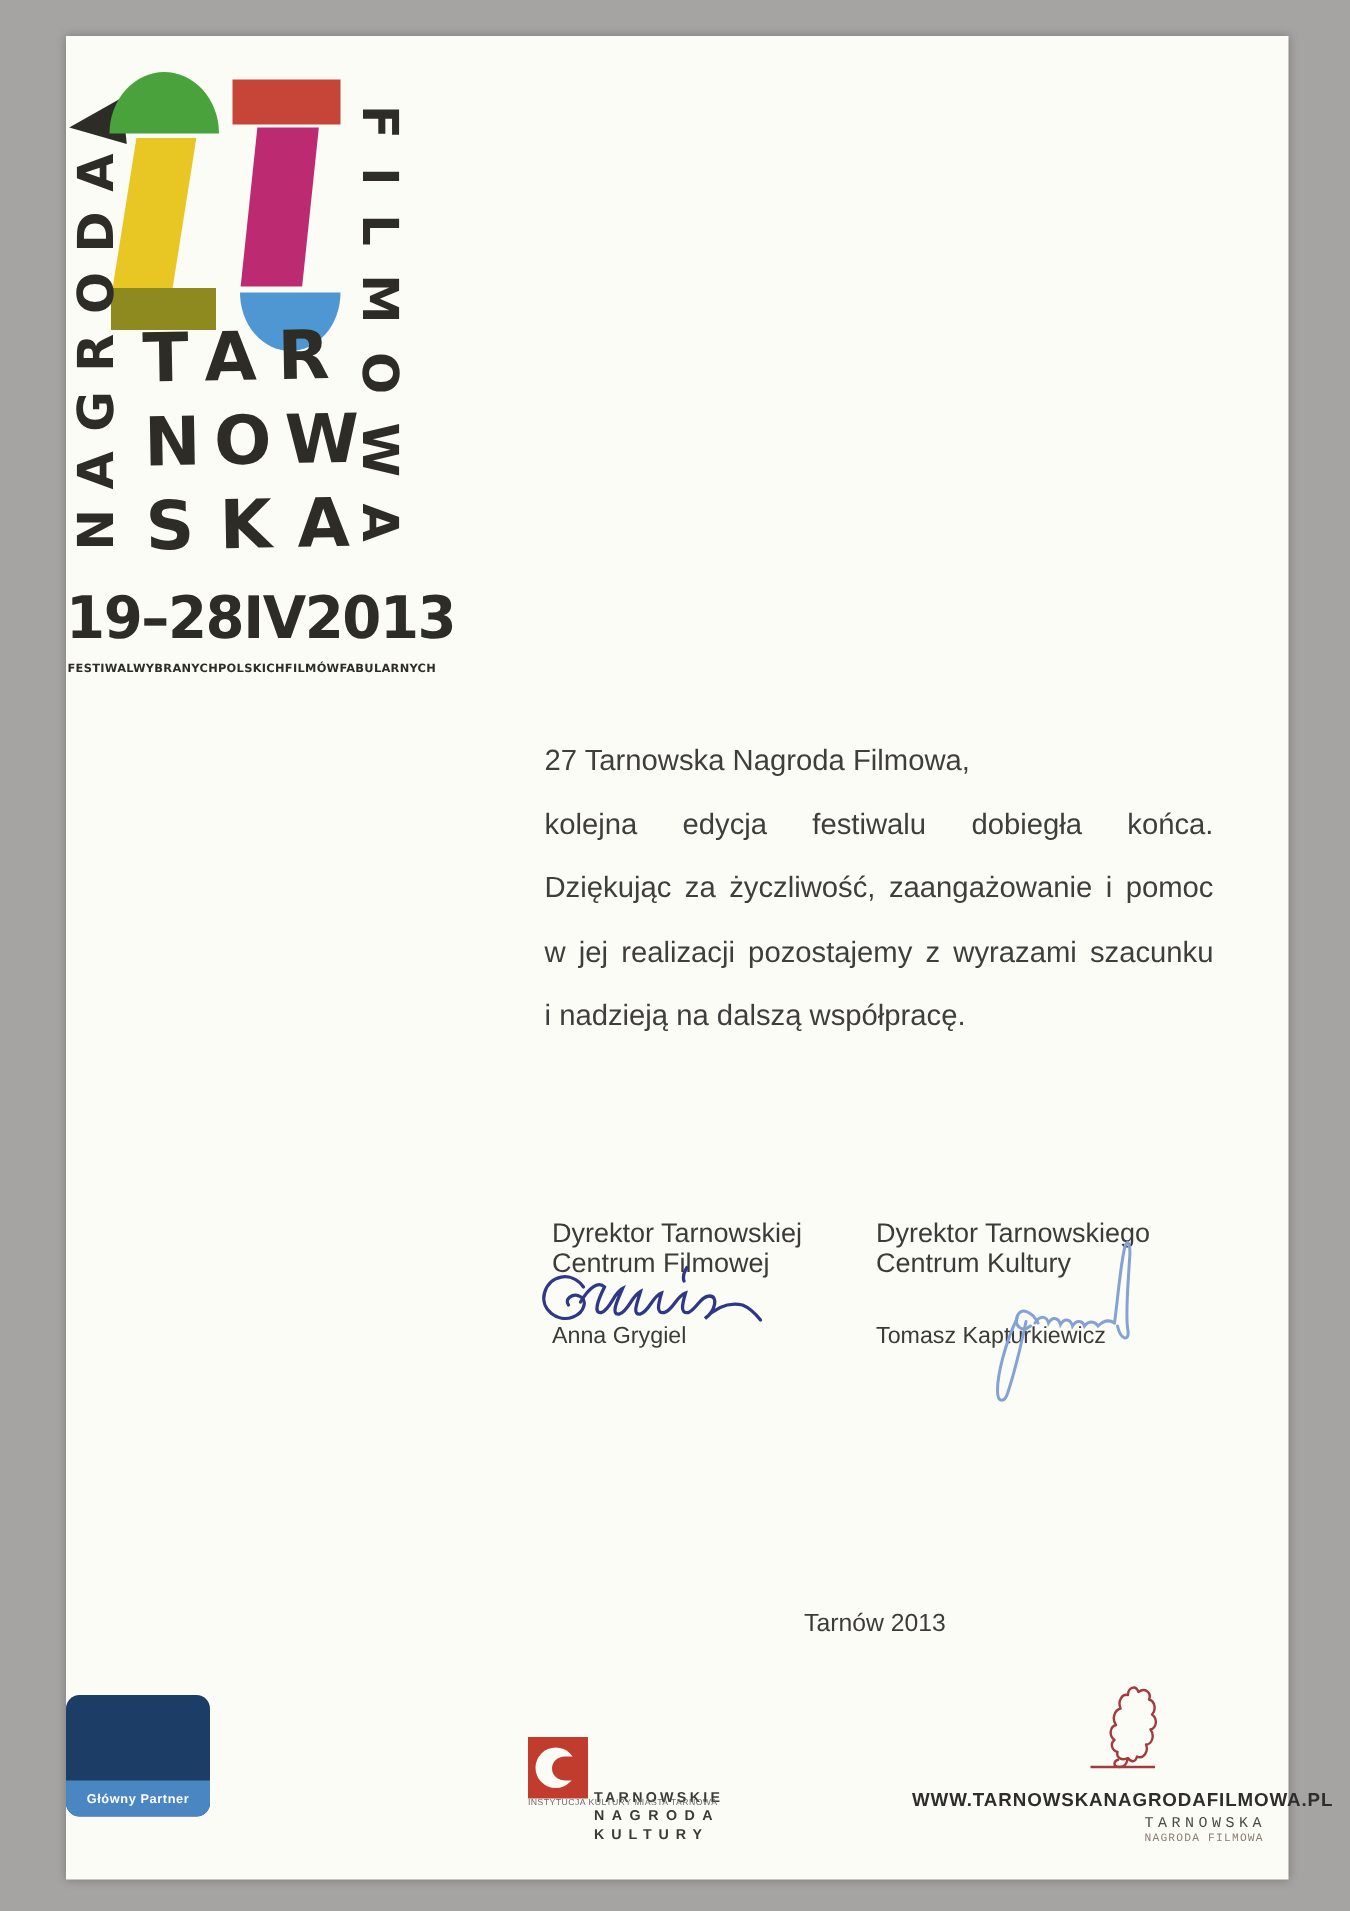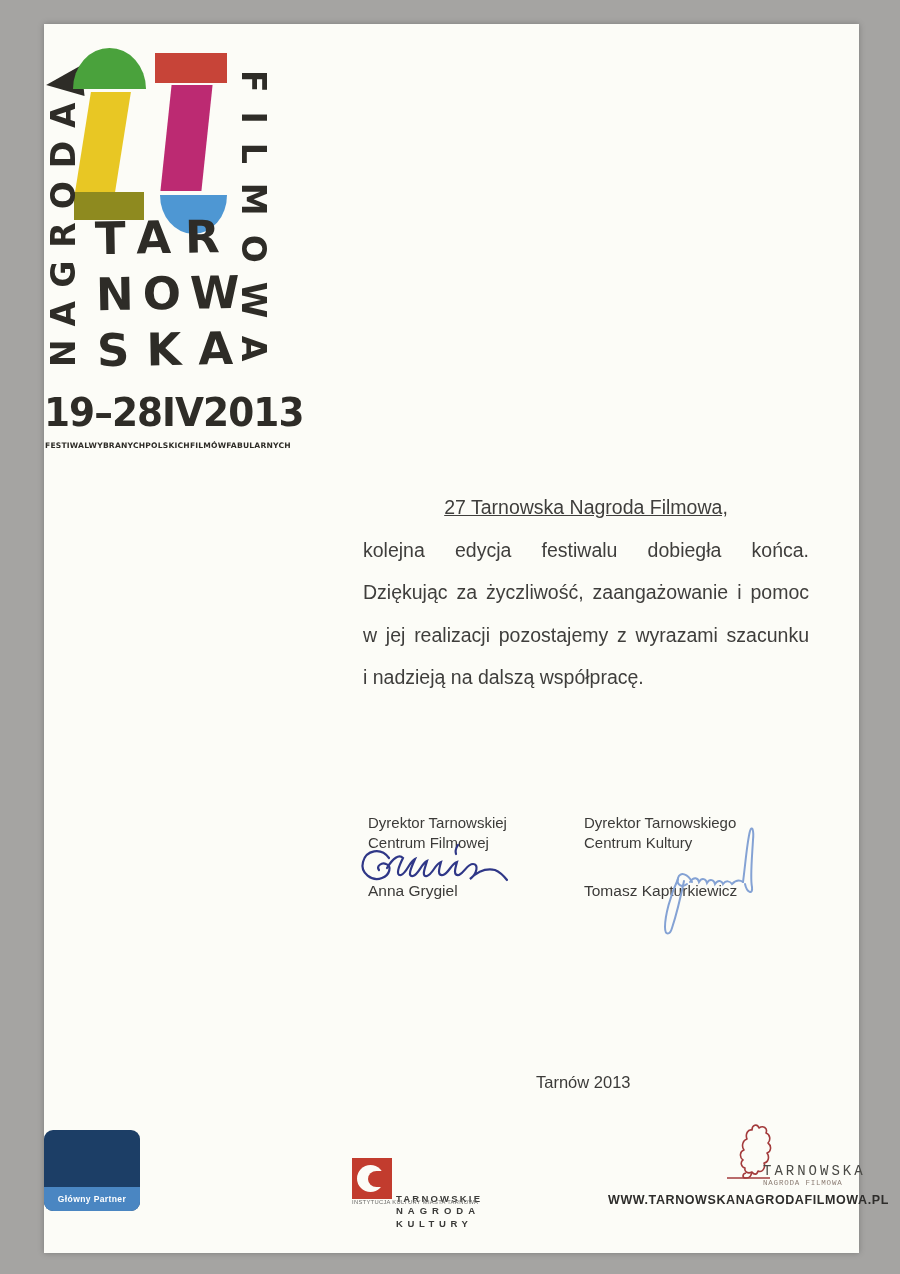--- a/index.html
+++ b/index.html
@@ -38,27 +38,27 @@
   .tarnowska-rows .r2 { position:static; letter-spacing:9px; }
   .tarnowska-rows .r3 { position:static; letter-spacing:17px; }
   .logo-dates { left:0; top:342px; font-size:39px; letter-spacing:-1px;
      transform:scaleX(.96); transform-origin:0 0; white-space:nowrap; }
   .logo-subtitle { left:1px; top:393px; font-size:7.6px; letter-spacing:.2px;
      white-space:nowrap; }
 
   
   .letter { position:absolute; left:319px; top:462px; width:446px;
      font-size:19.5px; color:#3f3e3c; line-height:42.5px; }
-  .letter .l-right { text-align:center;text-decoration:underline; }
+  .letter .l-right { text-align:left; }
   .letter .l-just  { text-align:justify; text-align-last:justify; }
   .letter .l-left  { text-align:left; }
 
   
   .sig-col { position:absolute; top:789px; color:#3c3b39; }
-  .sig-col .t { font-size:15px; line-height:19.5px; }
+  .sig-col .t { font-size:18px; line-height:19.5px; }
   .sig-col .name { position:absolute; top:69px; left:0; font-size:15.5px;
      white-space:nowrap; }
   .sig-left  { left:324px; width:180px; }
   .sig-right { left:540px; width:200px; }
   .sig-svg { position:absolute; }
   .sig-svg.s1 { left:315px; top:818px; }
   .sig-svg.s2 { left:596px; top:800px; }
 
   .place-date { position:absolute; left:492px; top:1049px; font-size:16.5px;
      color:#3c3b39; }
@@ -90,21 +90,21 @@
   .tck-text .c1 { letter-spacing:2.2px; }
   .tck-text .c2 { letter-spacing:5px; }
   .tck-text .c3 { letter-spacing:4.6px; }
   .tck-sub { position:absolute; left:308px; top:1175px; width:130px;
      font-size:5.8px; color:#6a6a68; letter-spacing:.3px; white-space:nowrap; }
 
   
   .tnf-svg { position:absolute; left:681px; top:1100px; }
   .tnf-text { position:absolute; left:719px; top:1139px;
      font-family:"Liberation Mono", monospace; white-space:nowrap; }
-  .tnf-l1 { font-size:14px; letter-spacing:3px; color:#4a4a46; }
+  .tnf-l1 { font-size:10px; letter-spacing:3px; color:#4a4a46;margin-top:48px; }
   .tnf-l2 { font-size:7.5px; letter-spacing:.8px; color:#8c7d74; }
   .website { position:absolute; left:564px; top:1169px; font-size:12.5px;
      font-weight:bold; letter-spacing:.6px; color:#2e2d2b; white-space:nowrap;text-align:right; }
 </style>
 </head>
 <body>
 
 <div class="paper">
 
   <div class="logo">

